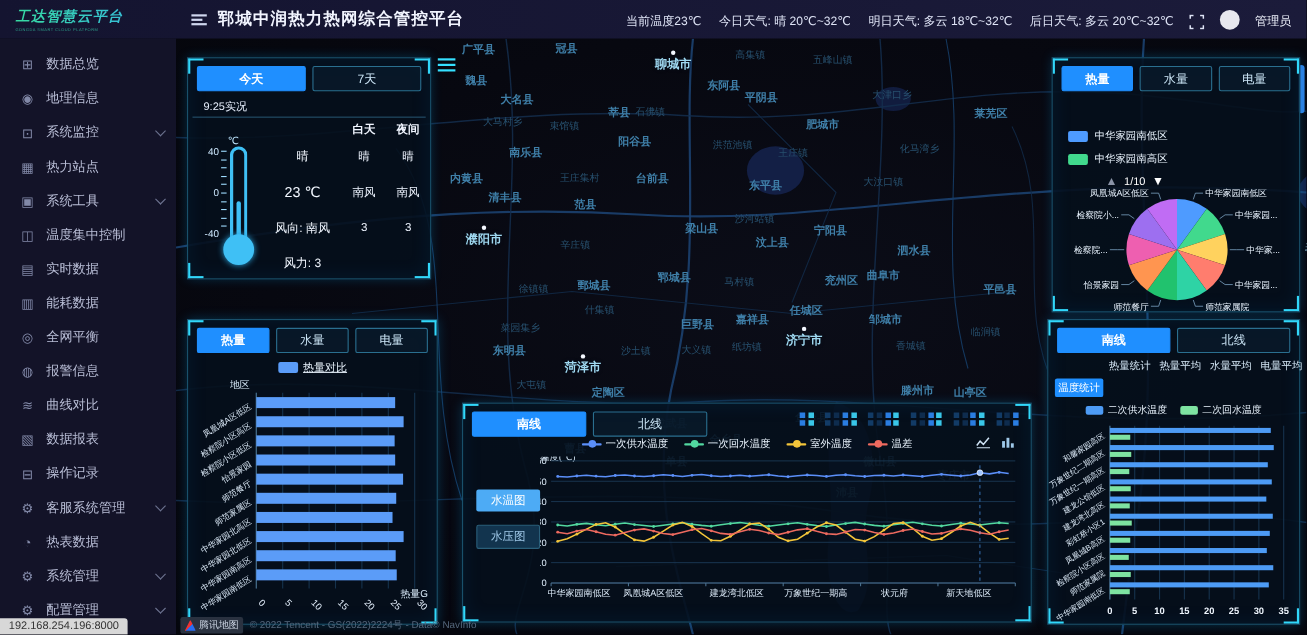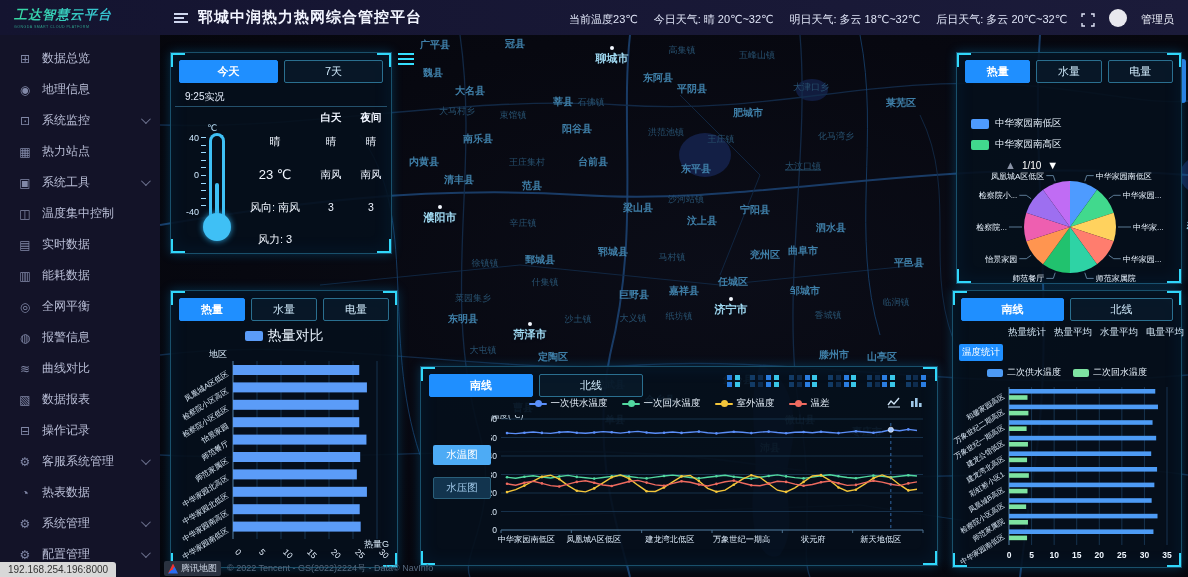--- a/index.html
+++ b/index.html
@@ -74,21 +74,21 @@
   .thermo-tick{position:absolute;left:2px;font-size:9px;color:#cfe9ff;width:20px;text-align:right;}
   .tube{position:absolute;left:32px;top:8px;width:16px;height:84px;border:3px solid #3fc0f5;border-radius:9px 9px 0 0;border-bottom:none;}
   .tube::after{content:"";position:absolute;left:3px;bottom:-6px;width:4px;height:40px;background:#3fc0f5;border-radius:2px;}
   .bulb{position:absolute;left:26px;top:88px;width:28px;height:28px;border-radius:50%;background:#3fc0f5;box-shadow:0 0 6px #2aa6e0;}
   .tick-marks{position:absolute;left:24px;top:12px;height:76px;width:5px;}
   .tick-marks i{display:block;width:5px;height:1px;background:#9fdcff;margin-bottom:6.6px;}
 
   
   .legend-row{display:flex;justify-content:center;align-items:center;gap:5px;padding:2px 0;}
   .legend-swatch{width:18px;height:10px;border-radius:2px;display:inline-block;}
-  .legend-text{font-size:14px;color:#e8f2fc;}
+  .legend-text{font-size:10px;color:#e8f2fc;text-decoration:underline;}
   #left-chart-panel{left:10px;top:255px;width:228px;height:278px;}
   #pie-panel{left:796px;top:17px;width:226px;height:232px;}
   #right-chart-panel{left:792px;top:255px;width:230px;height:278px;}
   #line-panel{left:260px;top:331px;width:518px;height:200px;}
 
   
   #pie-title{position:absolute;left:0;right:0;top:62px;text-align:center;font-size:13.5px;font-weight:bold;color:#fff;z-index:5;text-shadow:0 0 4px #000;}
   .pie-legend{position:absolute;left:14px;display:flex;align-items:center;gap:6px;}
   .pie-leg-label{font-size:9.5px;color:#e8f2fc;}
   #pie-pager{position:absolute;left:48px;top:106px;display:flex;align-items:center;gap:6px;font-size:10px;color:#fff;}
@@ -290,21 +290,21 @@
         <span class="map-label tier-town" style="left: 522px; top: 15px;">高集镇</span>
         <span class="map-label tier-town" style="left: 597px; top: 20px;">五峰山镇</span>
         <span class="map-label tier-town" style="left: 651px; top: 52px;">大津口乡</span>
         <span class="map-label tier-town" style="left: 431px; top: 67px;">石佛镇</span>
         <span class="map-label tier-town" style="left: 353px; top: 80px;">束馆镇</span>
         <span class="map-label tier-town" style="left: 297px; top: 76px;">大马村乡</span>
         <span class="map-label tier-town" style="left: 506px; top: 97px;">洪范池镇</span>
         <span class="map-label tier-town" style="left: 561px; top: 104px;">王庄镇</span>
         <span class="map-label tier-town" style="left: 676px; top: 101px;">化马湾乡</span>
         <span class="map-label tier-town" style="left: 367px; top: 127px;">王庄集村</span>
-        <span class="map-label tier-town" style="left: 643px; top: 131px; text-decoration: underline;">大汶口镇</span>
+        <span class="map-label tier-town" style="left: 643px; top: 131px;">大汶口镇</span>
         <span class="map-label tier-town" style="left: 526px; top: 164px;">沙河站镇</span>
         <span class="map-label tier-town" style="left: 363px; top: 188px;">辛庄镇</span>
         <span class="map-label tier-town" style="left: 325px; top: 228px;">徐镇镇</span>
         <span class="map-label tier-town" style="left: 385px; top: 247px;">什集镇</span>
         <span class="map-label tier-town" style="left: 512px; top: 222px; text-align: center;">马村镇</span>
         <span class="map-label tier-town" style="left: 313px; top: 263px;">菜园集乡</span>
         <span class="map-label tier-town" style="left: 418px; top: 284px;">沙土镇</span>
         <span class="map-label tier-town" style="left: 473px; top: 283px;">大义镇</span>
         <span class="map-label tier-town" style="left: 519px; top: 281px;">纸坊镇</span>
         <span class="map-label tier-town" style="left: 668px; top: 280px;">香城镇</span>

